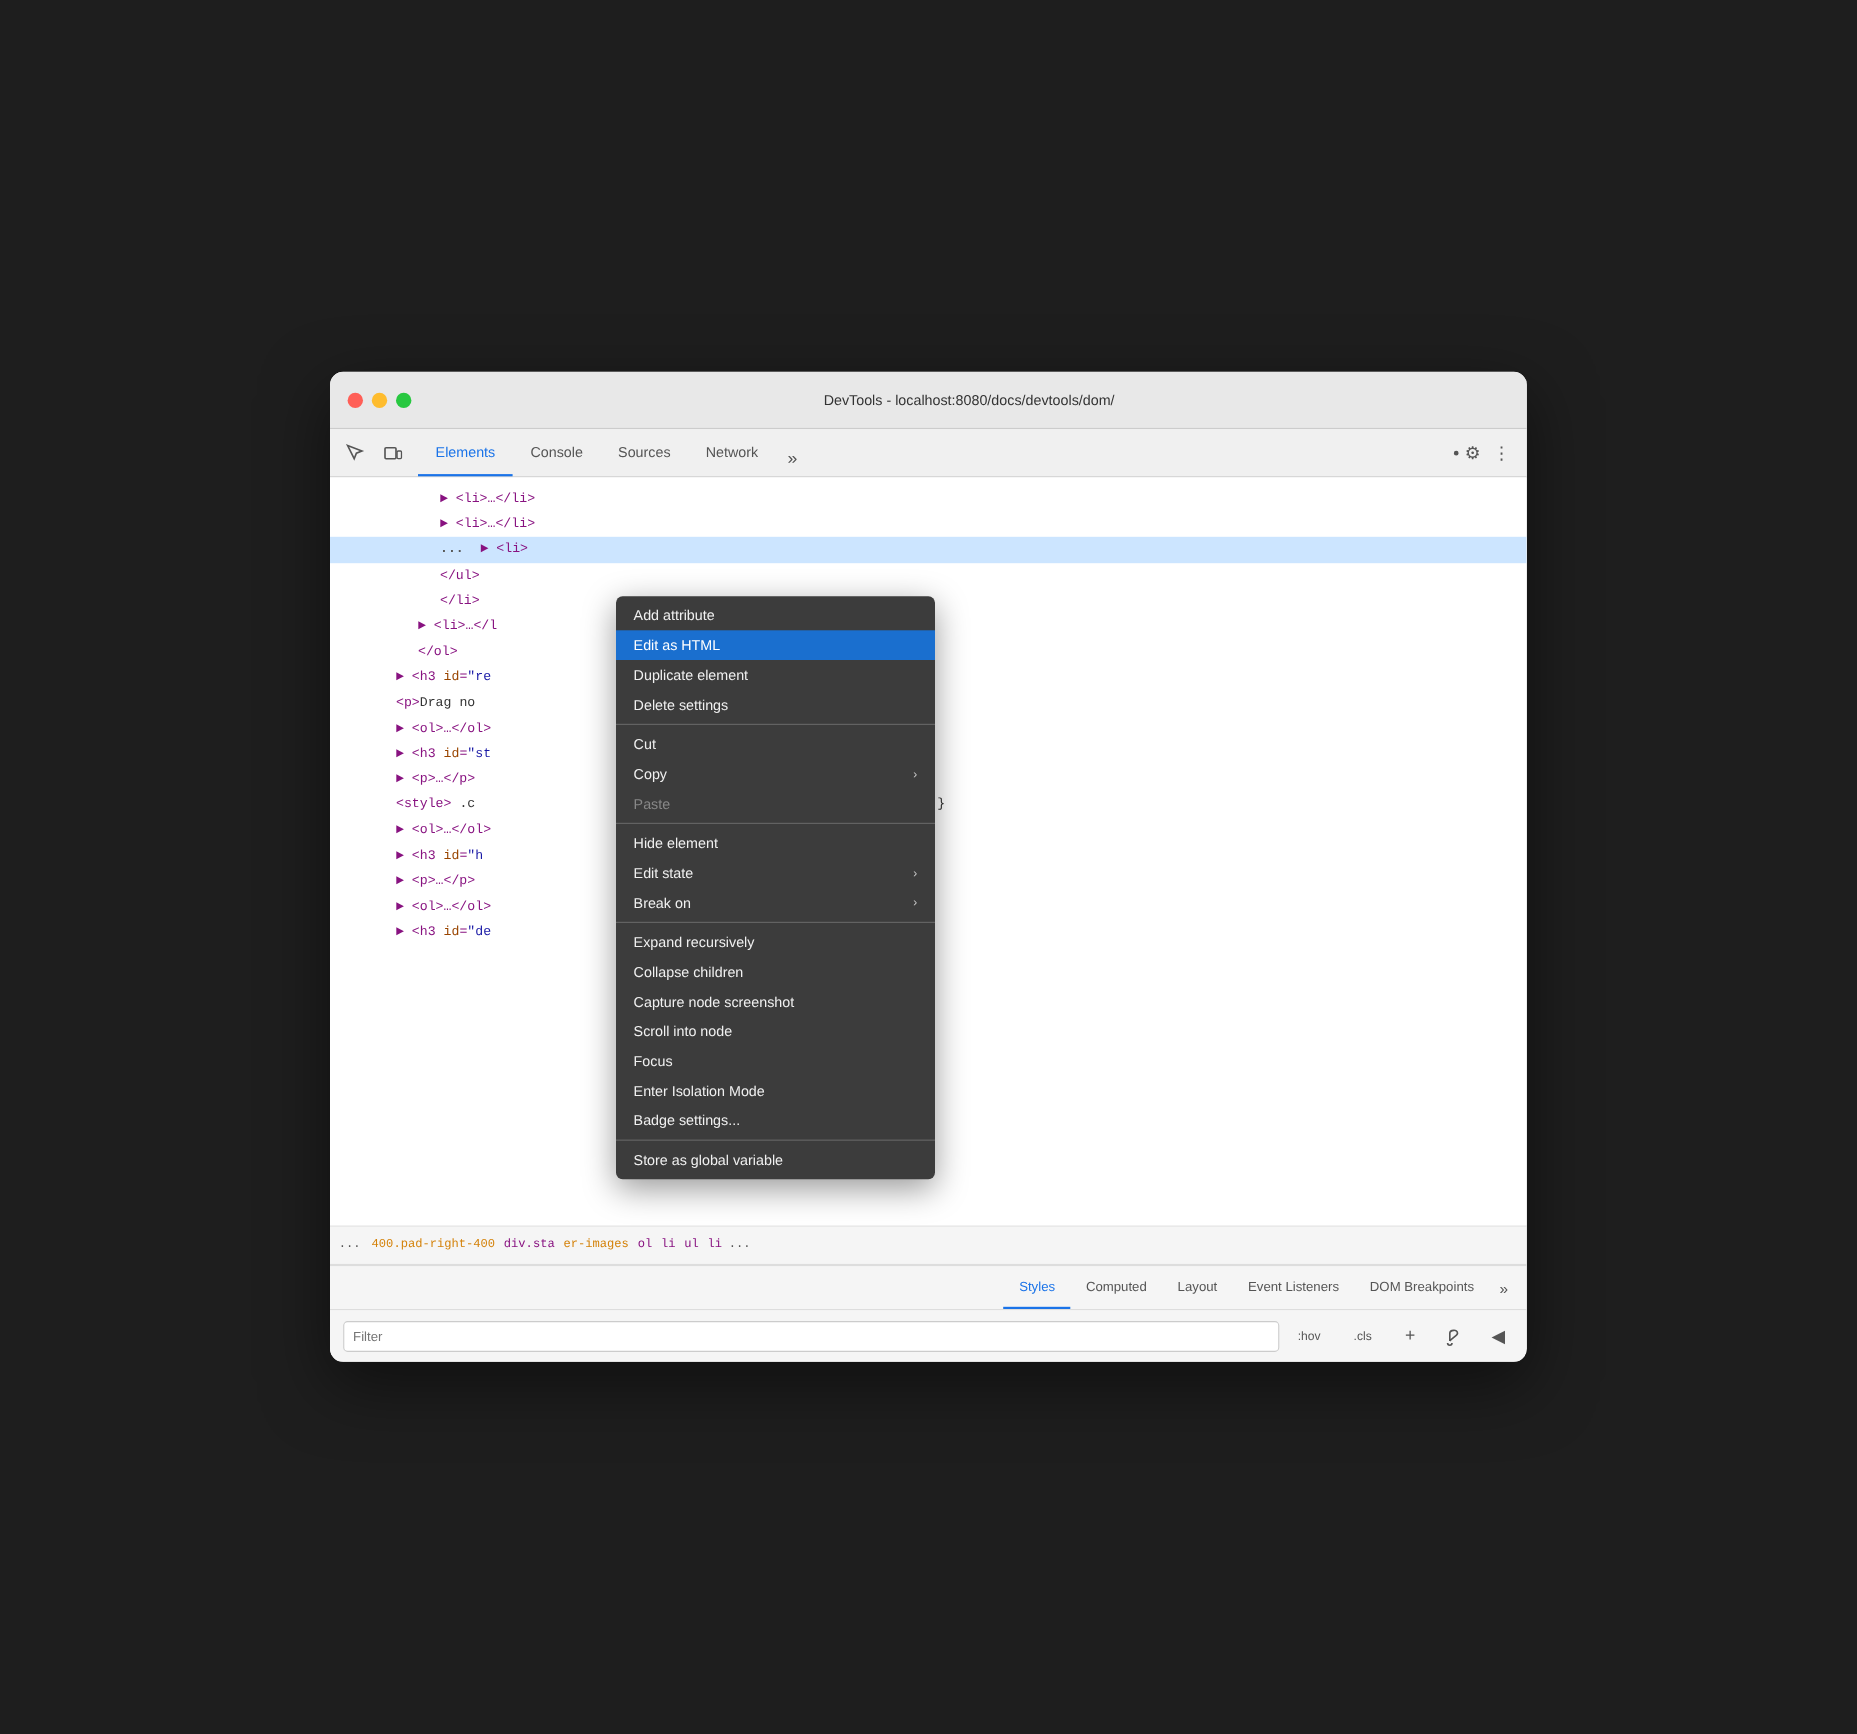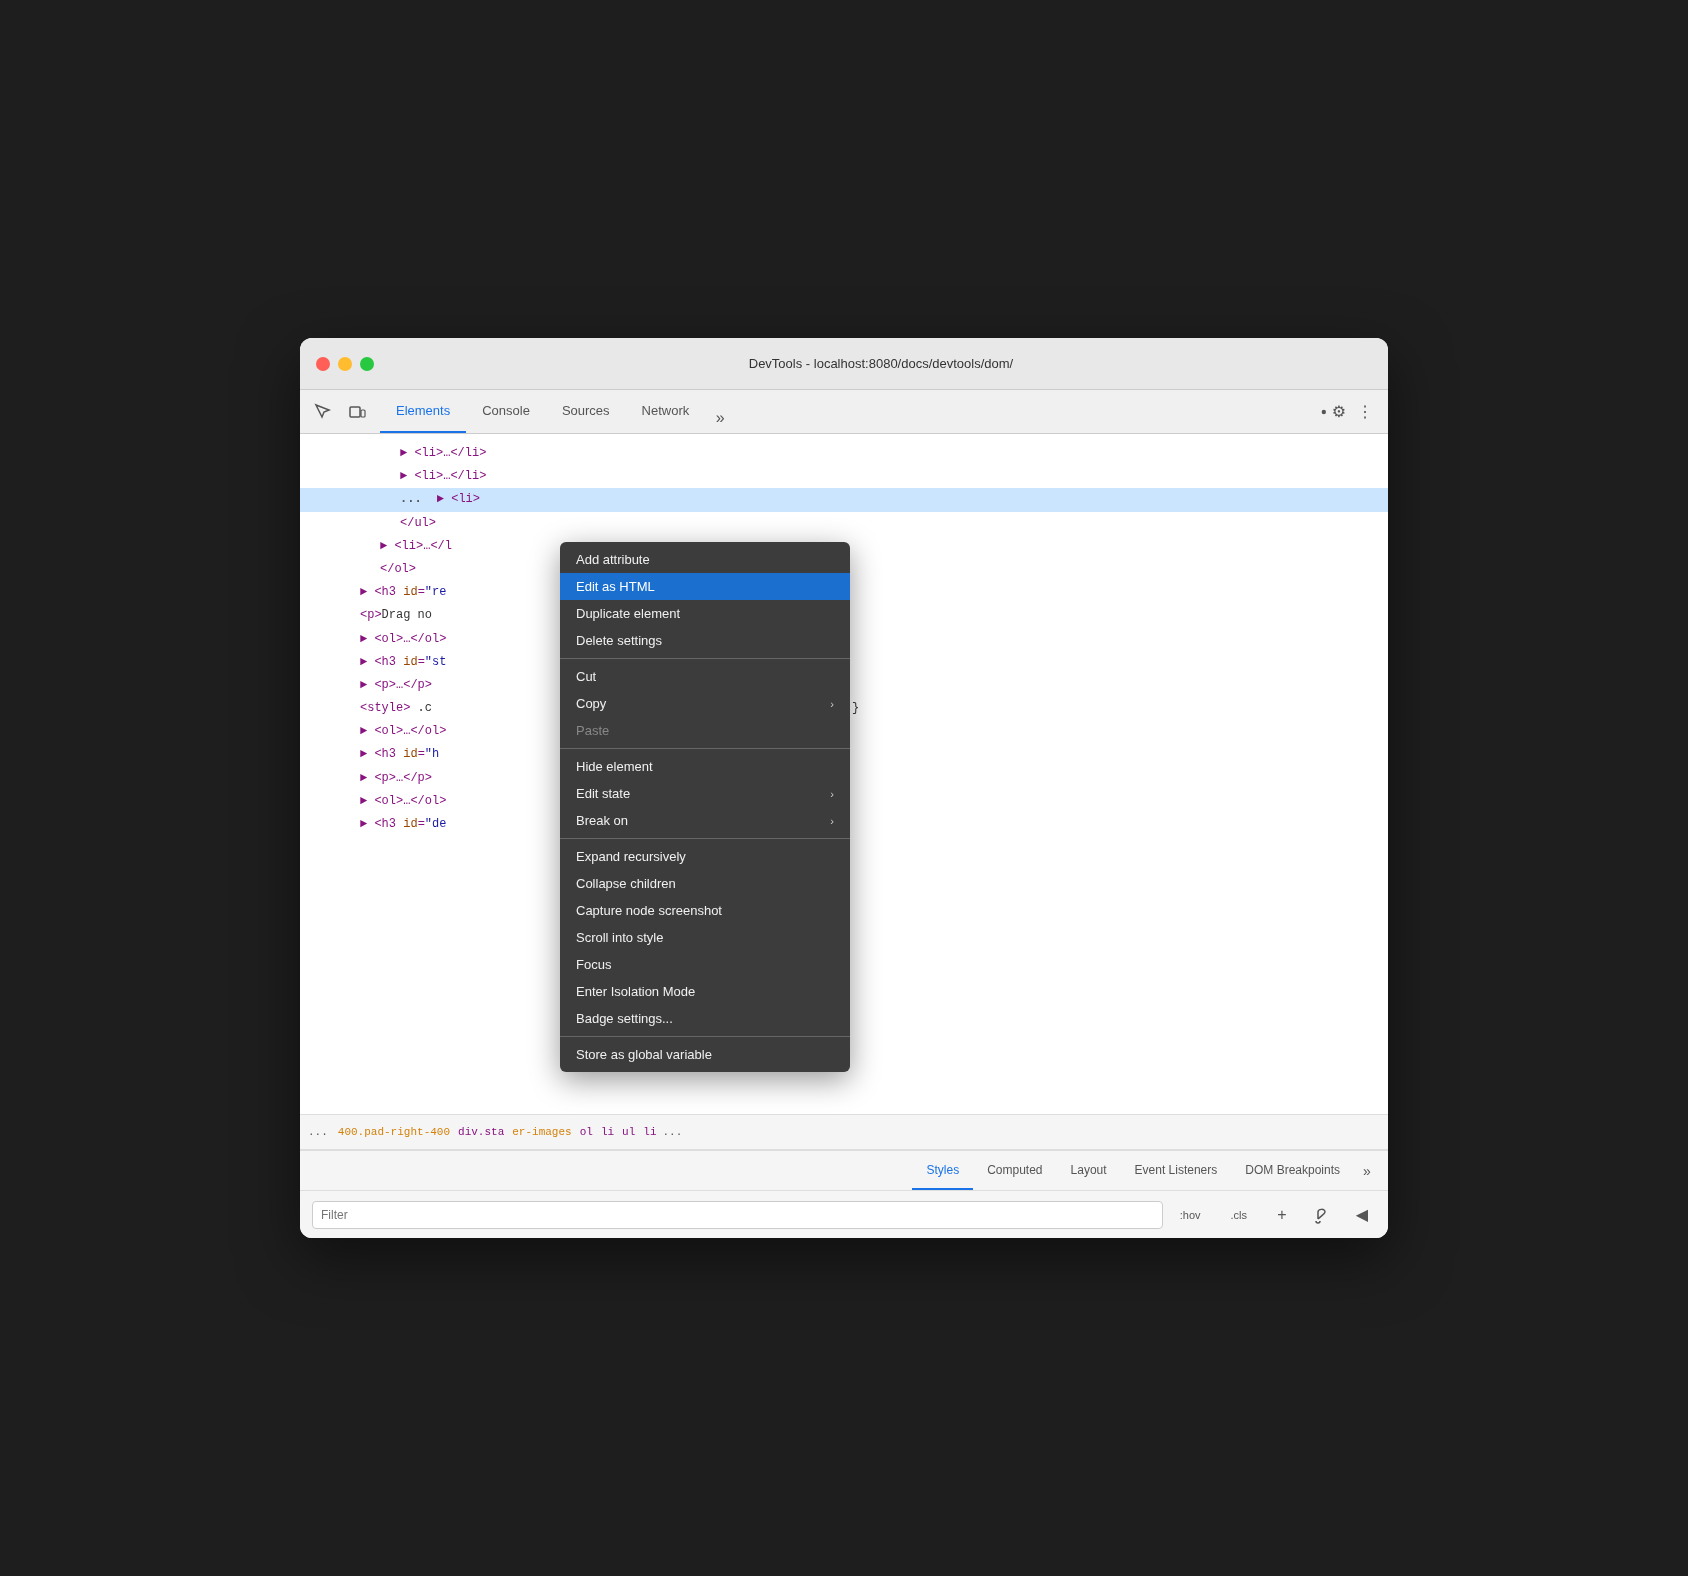--- a/index.html
+++ b/index.html
@@ -350,20 +350,23 @@
     <div class="dom-line ind4">
       <span class="tag">► &lt;li&gt;…&lt;/li&gt;</span>
     </div>
     <div class="dom-line ind4 highlighted">
       <span style="color:#555;font-weight:bold;margin-right:8px;">...</span>
       <span class="tag">► &lt;li&gt;</span>
     </div>
     <div class="dom-line ind4">
       <span class="tag">&lt;/ul&gt;</span>
     </div>
+    <div class="dom-line ind4">
+      <span class="tag">&lt;/li&gt;</span>
+    </div>
     <div class="dom-line ind3">
       <span class="tag">► &lt;li&gt;…&lt;/l</span>
     </div>
     <div class="dom-line ind3">
       <span class="tag">&lt;/ol&gt;</span>
     </div>
     <div class="dom-line ind2">
       <span class="tag">► &lt;h3 <span style="color:#994500">id</span>=<span style="color:#1a1aa6">"re</span></span>
       <span class="text-content" style="margin-left:290px;">…&lt;/h3&gt;</span>
     </div>
@@ -443,21 +446,21 @@
       <div class="menu-item">
         <span>Expand recursively</span>
       </div>
       <div class="menu-item">
         <span>Collapse children</span>
       </div>
       <div class="menu-item">
         <span>Capture node screenshot</span>
       </div>
       <div class="menu-item">
-        <span>Scroll into style</span>
+        <span>Scroll into node</span>
       </div>
       <div class="menu-item">
         <span>Focus</span>
       </div>
       <div class="menu-item">
         <span>Enter Isolation Mode</span>
       </div>
       <div class="menu-item">
         <span>Badge settings...</span>
       </div>

